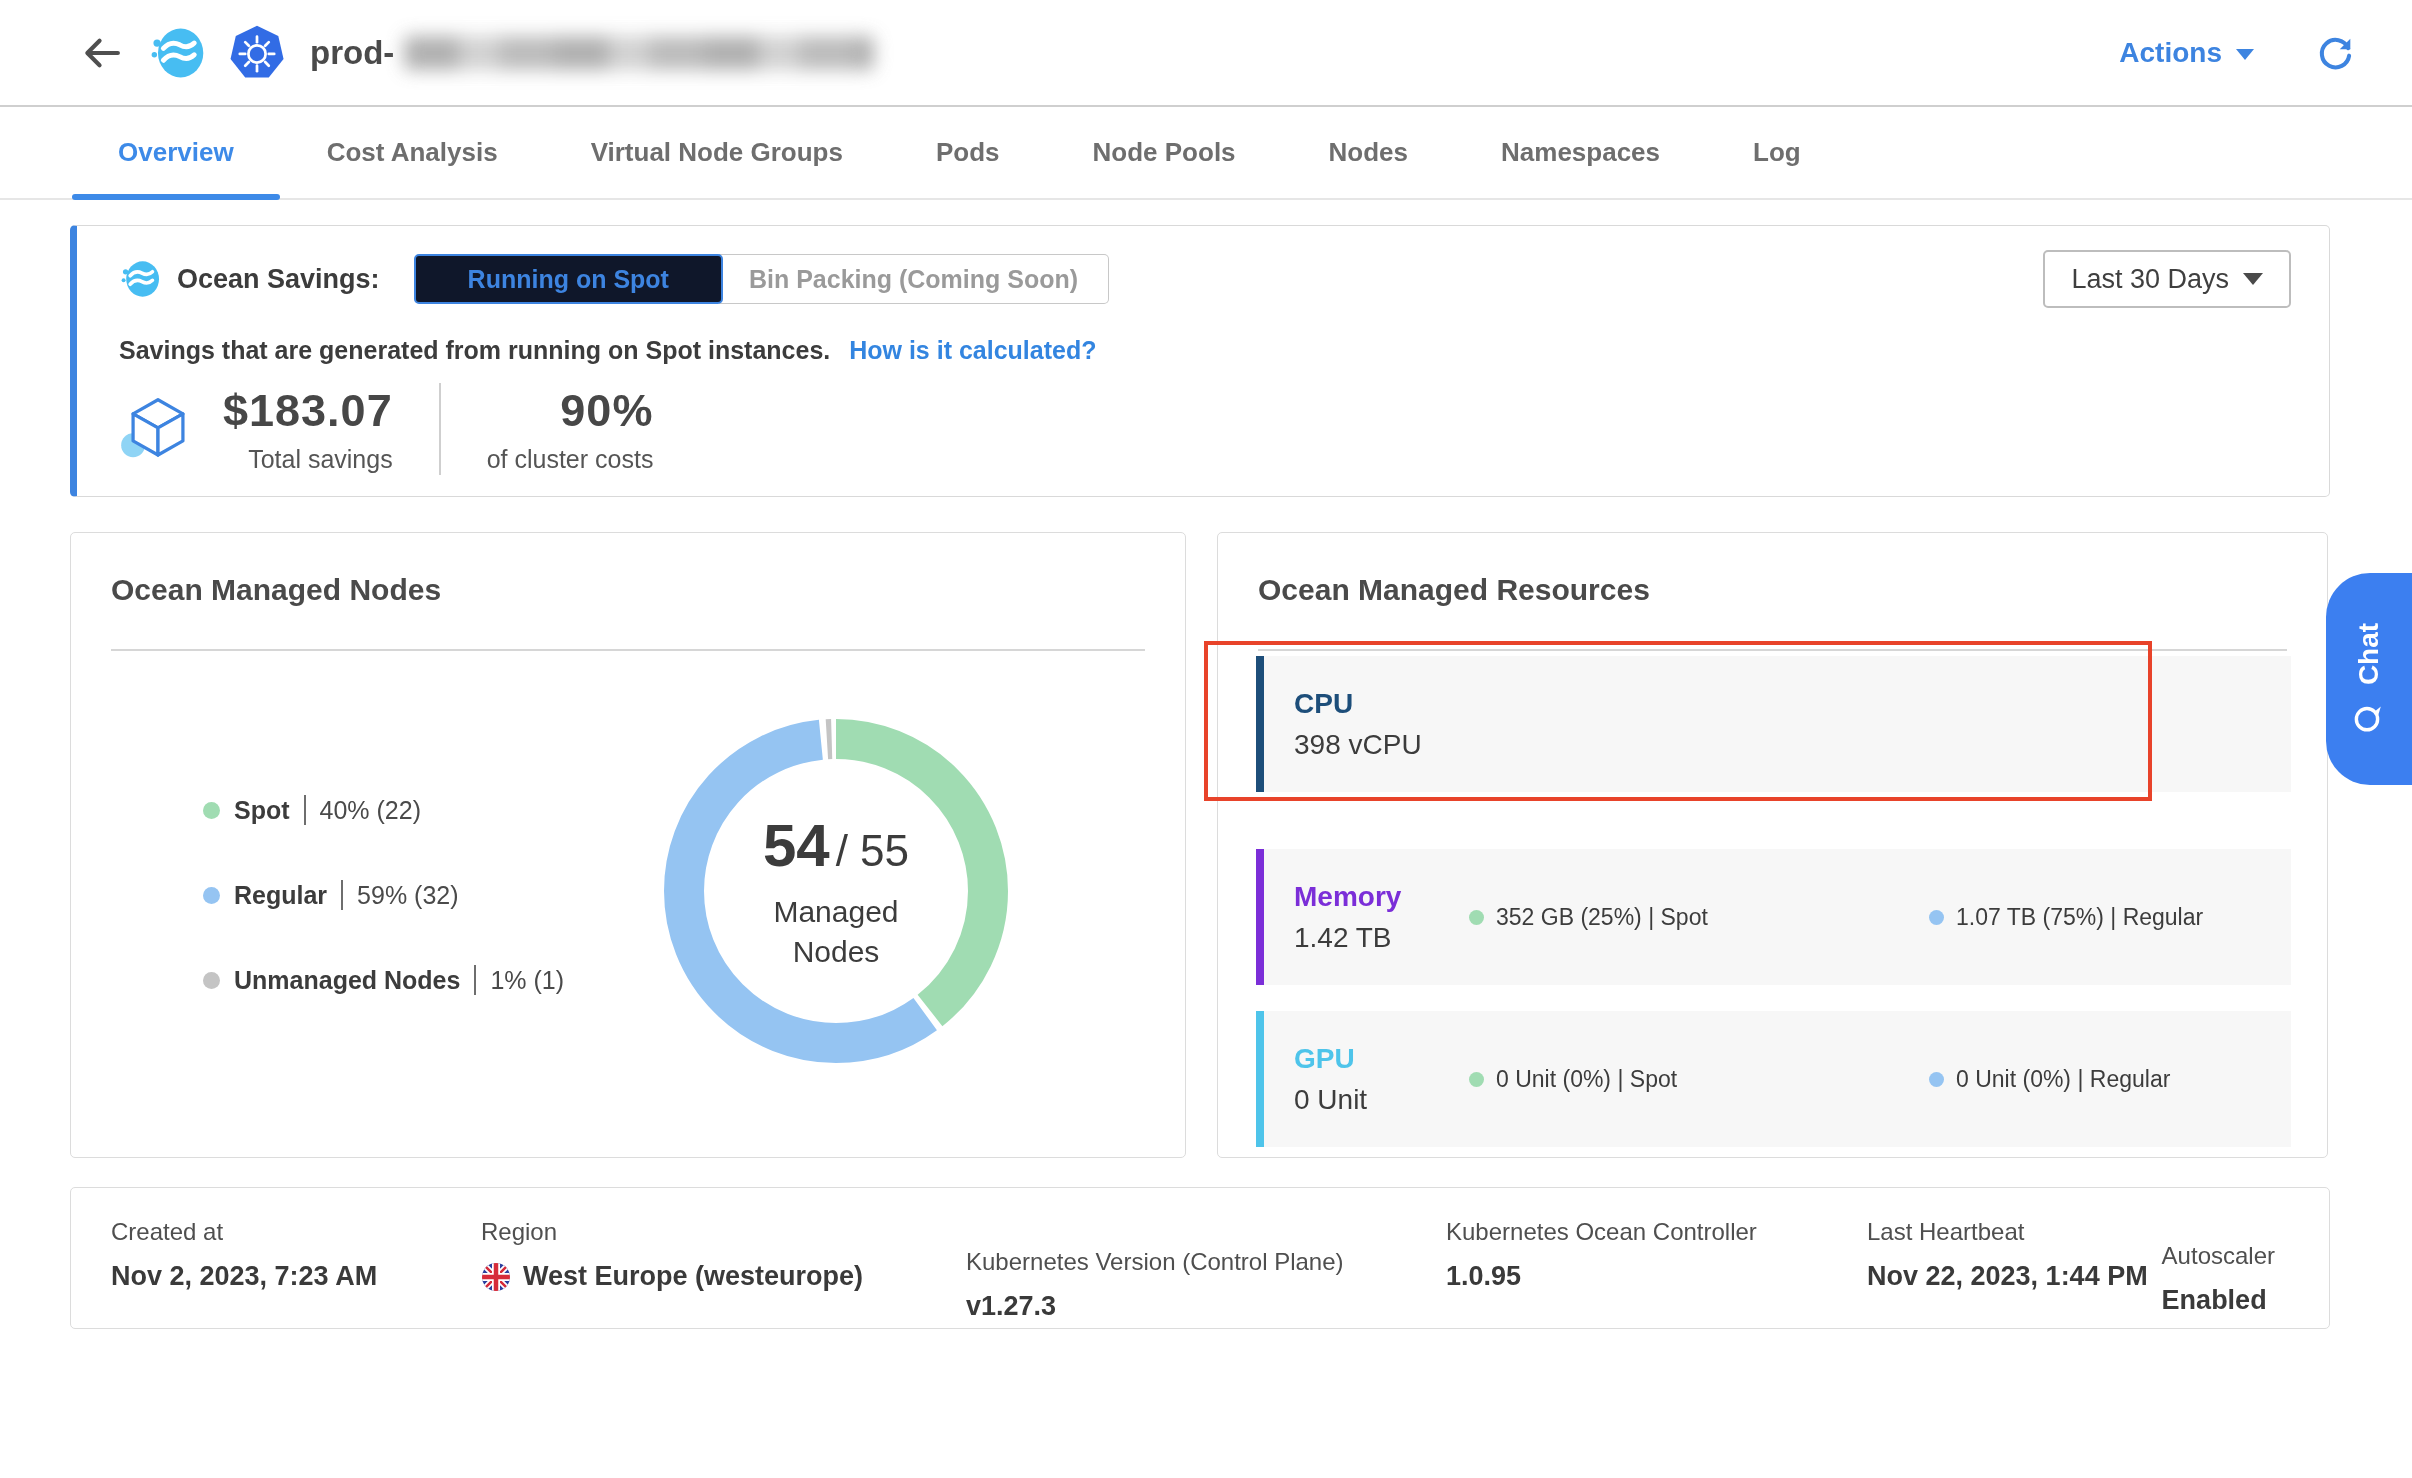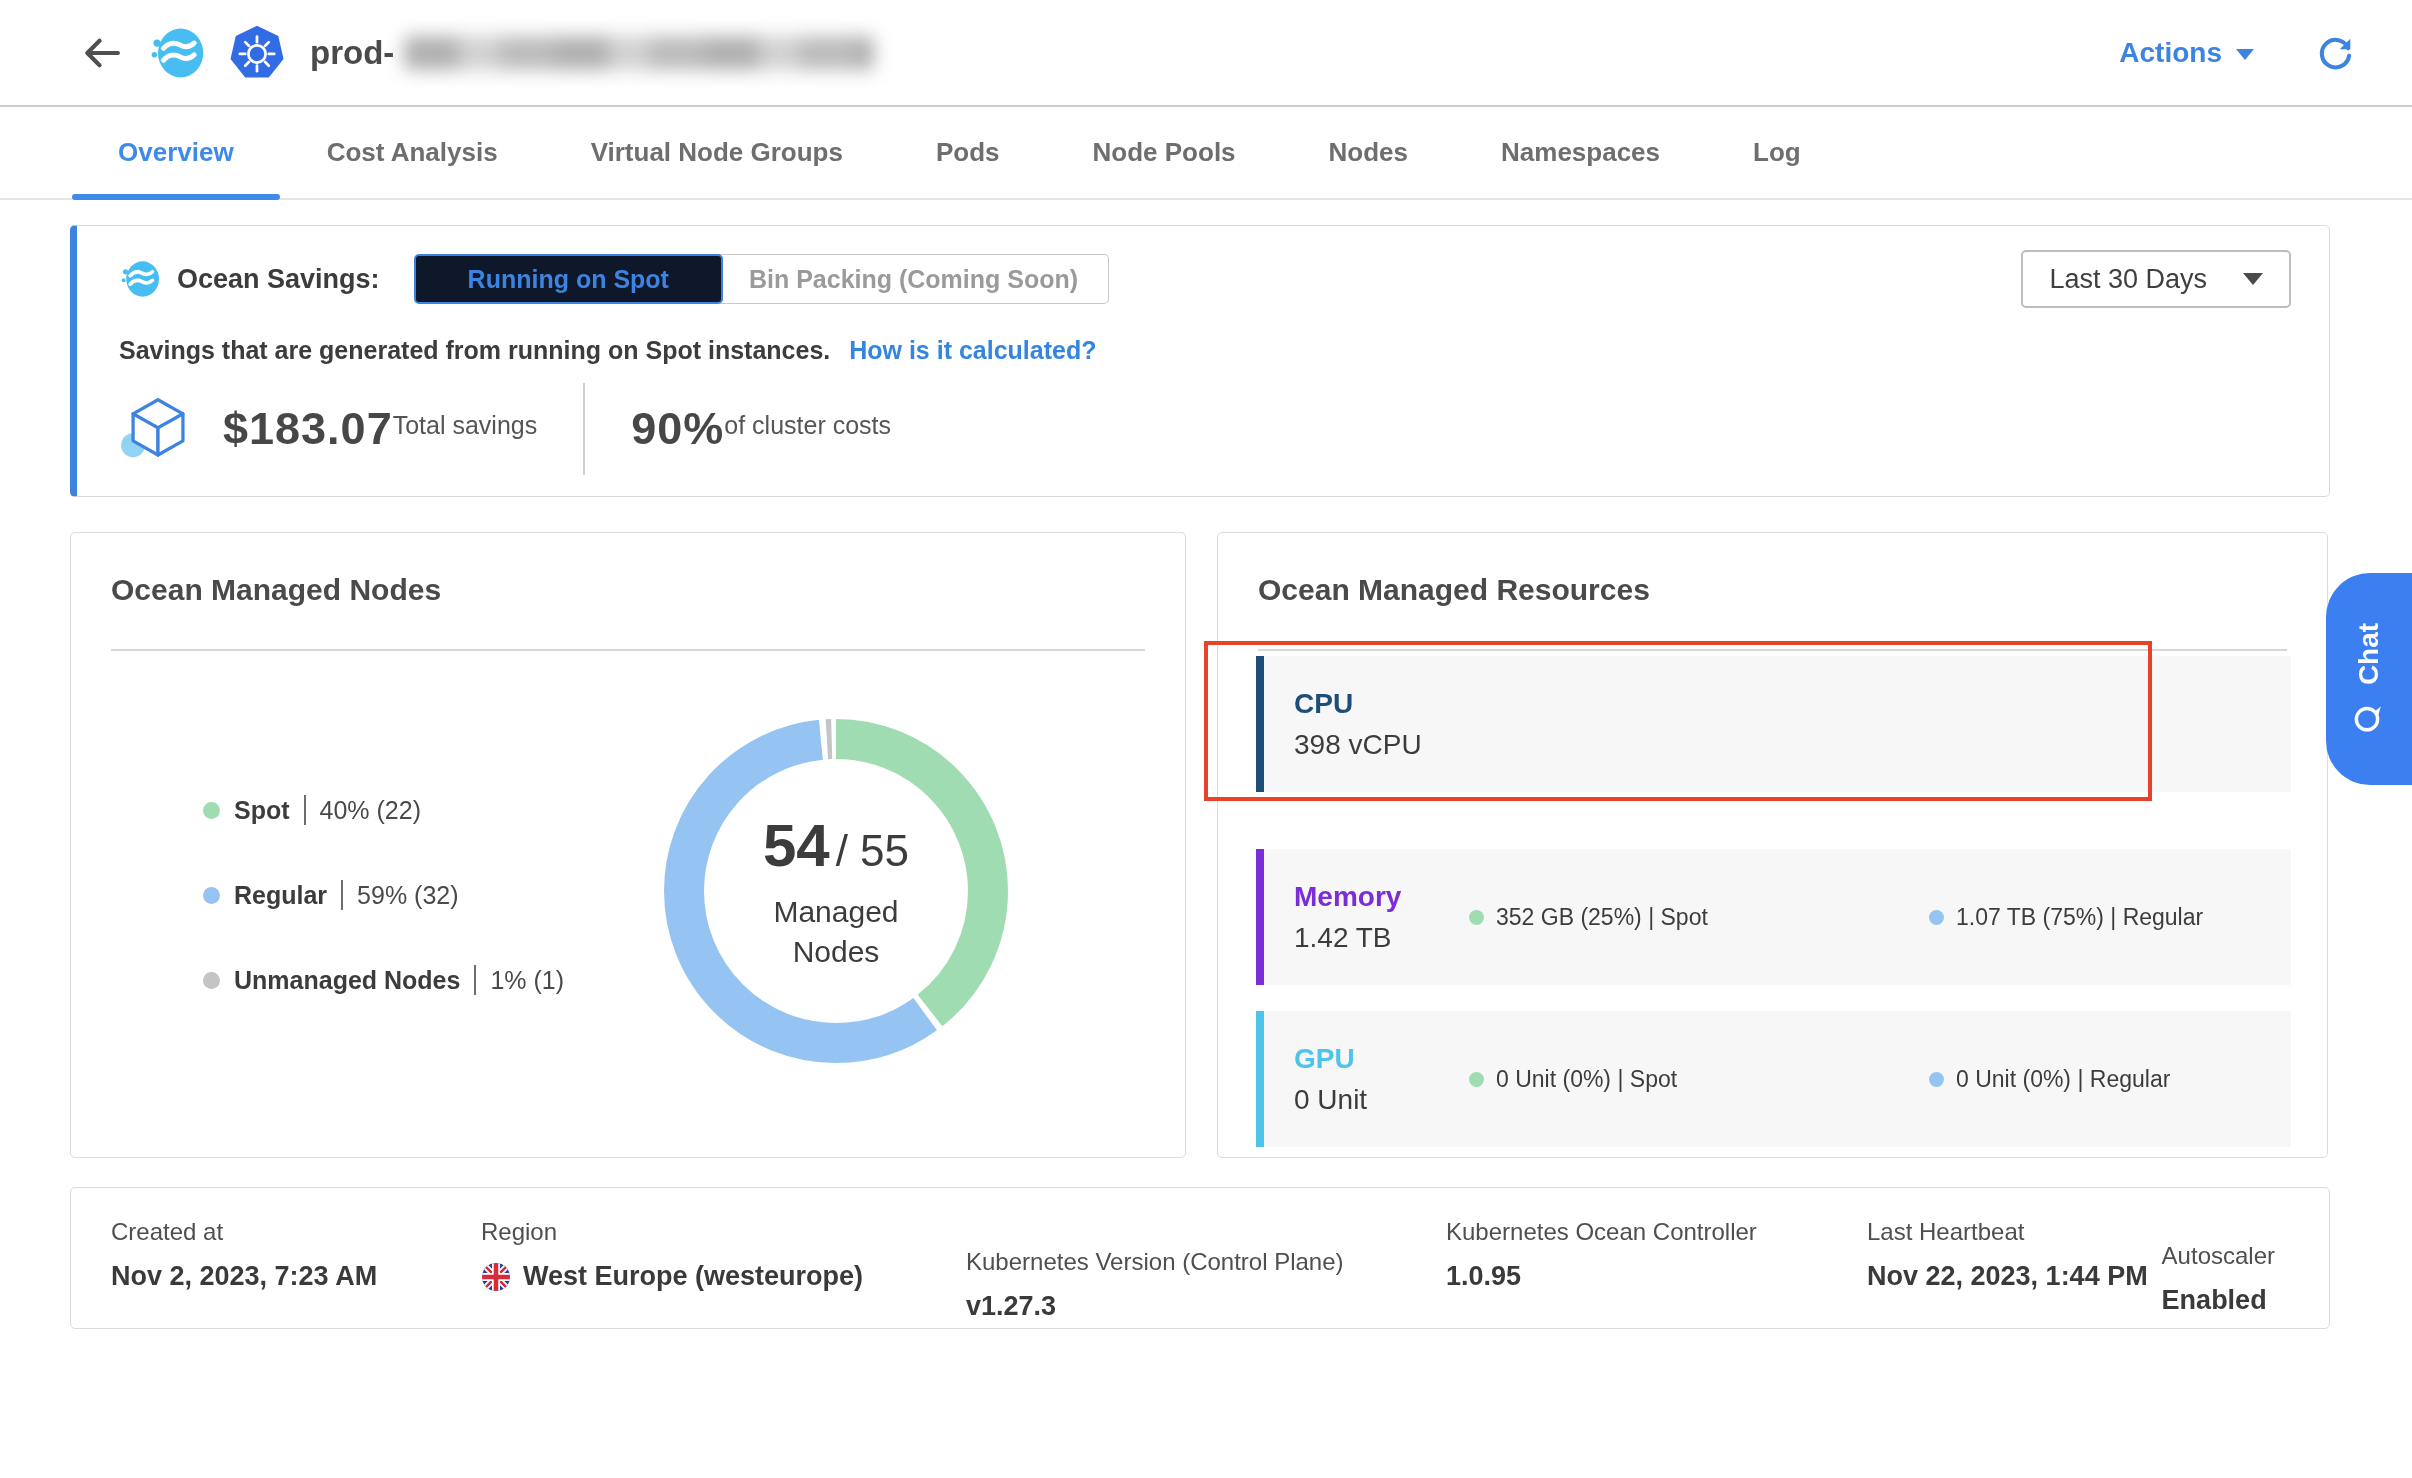--- a/index.html
+++ b/index.html
@@ -36,27 +36,27 @@
   
   .savings-card{position:absolute;left:70px;top:225px;width:2260px;height:272px;border:1px solid var(--border);
                 border-left:7px solid var(--accent);border-radius:5px;padding:24px 38px 24px 42px;background:#fff;}
   .sav-row1{display:flex;align-items:center;}
   .sav-label{font-size:27px;font-weight:bold;color:var(--text-dark);margin-left:16px;}
   .toggle{display:flex;align-items:center;margin-left:34px;}
   .toggle-active{height:50px;padding:0 52px;background:#0f172a;border:2px solid var(--accent);border-radius:5px;
                  color:var(--accent);font-size:25px;font-weight:bold;font-family:inherit;cursor:pointer;position:relative;z-index:2;}
   .toggle-inactive{height:50px;padding:0 30px;background:#fff;border:1px solid #c8c8c8;border-left:none;border-radius:0 5px 5px 0;
                  color:#9a9a9a;font-size:25px;font-weight:bold;font-family:inherit;cursor:pointer;margin-left:-4px;}
-  .period-select{margin-left:auto;display:flex;align-items:center;gap:36px;height:58px;padding:0 26px;
+  .period-select{margin-left:auto;display:flex;align-items:center;gap:14px;height:58px;padding:0 26px;
                  border:2px solid #bdbdbd;border-radius:5px;font-size:27px;color:#3f3f3f;cursor:pointer;background:#fff;}
   .period-caret{width:0;height:0;border-left:10px solid transparent;border-right:10px solid transparent;border-top:12px solid #4a4a4a;}
   .sav-row2{margin-top:28px;font-size:25px;font-weight:bold;color:var(--text-dark);}
   .sav-link{color:var(--link);margin-left:12px;cursor:pointer;text-decoration:none;font-weight:bold;}
   .sav-row3{margin-top:18px;display:flex;align-items:center;}
-  .metric{display:flex;}
+  .metric{display:flex;flex-direction:column;align-items:flex-end;}
   .metric-value{font-size:45px;font-weight:bold;color:#474747;letter-spacing:1px;}
   .metric-caption{font-size:25px;color:#555;margin-top:8px;}
   .v-div{width:2px;background:#cfcfcf;height:92px;margin:0 46px;}
   .cube-wrap{margin-right:26px;display:flex;}
 
   
   .card{position:absolute;border:1px solid #dcdcdc;border-radius:5px;background:#fff;}
   .card-title{font-size:30px;font-weight:bold;color:#4a4a4a;}
   .nodes-card{left:70px;top:532px;width:1116px;height:626px;padding:40px;}
   .resources-card{left:1217px;top:532px;width:1111px;height:626px;padding:40px;}

